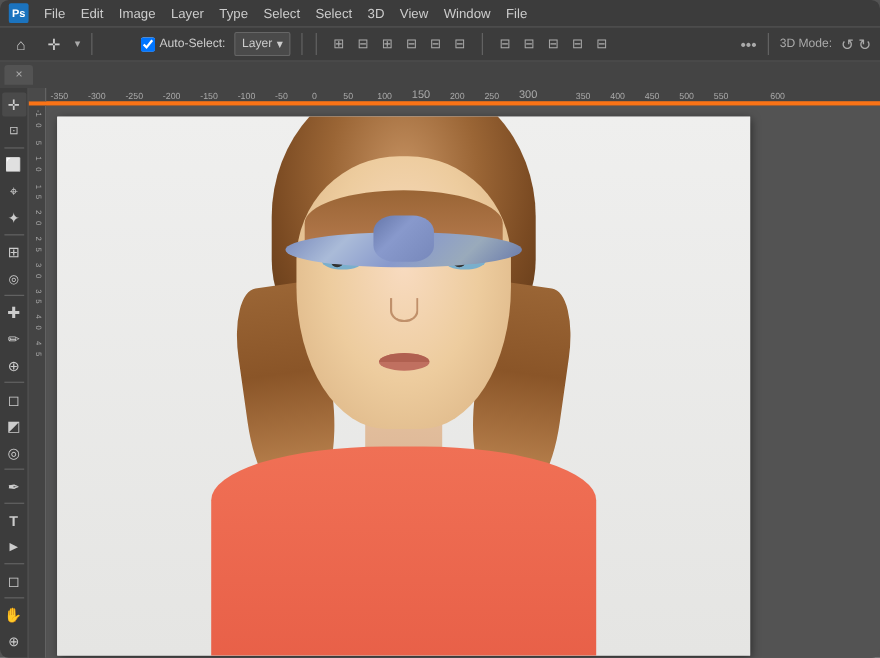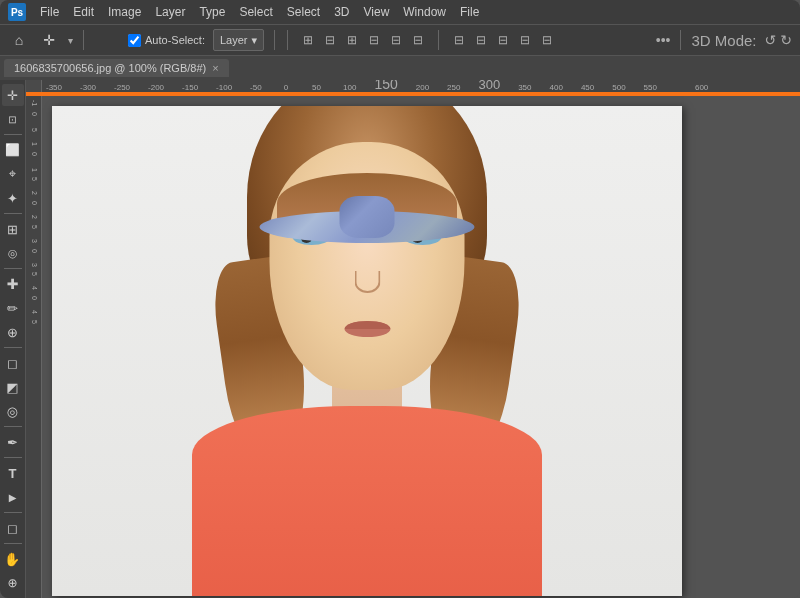--- a/index.html
+++ b/index.html
@@ -112,21 +112,21 @@
       color: #aaa;
       cursor: pointer;
     }
     .spacer { flex: 1; }
     .three-dots {
       font-size: 14px;
       color: #aaa;
       cursor: pointer;
     }
     .mode-3d {
-      font-size: 15px;
+      font-size: 11px;
       color: #aaa;
     }
     .rotate-icons {
       display: flex;
       gap: 4px;
       font-size: 14px;
       color: #aaa;
     }
 
     
@@ -330,21 +330,20 @@
   <div class="options-separator"></div>
   <span class="mode-3d">3D Mode:</span>
   <div class="rotate-icons">
     <span>↺</span>
     <span>↻</span>
   </div>
 </div>
 
 <div id="doc-tab-bar">
   <div class="doc-tab">
-    <span>1606835700656.jpg @ 100% (RGB/8#)</span>
     <span class="doc-tab-close">×</span>
   </div>
 </div>
 
 <div id="main">
 
   <div id="toolbar">
     <div class="tool-btn active">✛</div>
     <div class="tool-btn" style="font-size:10px;">⊡</div>
     <div class="tool-separator"></div>
@@ -382,24 +381,24 @@
         <span style="font-size:8px;color:#aaa;margin-right:18px;">-350</span>
         <span style="font-size:8px;color:#aaa;margin-right:18px;">-300</span>
         <span style="font-size:8px;color:#aaa;margin-right:18px;margin-top:19px;">-250</span>
         <span style="font-size:8px;color:#aaa;margin-right:18px;">-200</span>
         <span style="font-size:8px;color:#aaa;margin-right:18px;">-150</span>
         <span style="font-size:8px;color:#aaa;margin-right:18px;">-100</span>
         <span style="font-size:8px;color:#aaa;margin-right:22px;">-50</span>
         <span style="font-size:8px;color:#aaa;margin-right:24px;">0</span>
         <span style="font-size:8px;color:#aaa;margin-right:22px;">50</span>
         <span style="font-size:8px;color:#aaa;margin-right:18px;">100</span>
-        <span style="font-size:14px;color:#aaa;margin-right:18px;">150</span>
+        <span style="font-size:10px;color:#aaa;margin-right:18px;">150</span>
         <span style="font-size:8px;color:#aaa;margin-right:18px;">200</span>
         <span style="font-size:8px;color:#aaa;margin-right:18px;">250</span>
-        <span style="font-size:13px;color:#aaa;margin-right:18px;">300</span>
+        <span style="font-size:10px;color:#aaa;margin-right:35px;">300</span>
         <span style="font-size:8px;color:#aaa;margin-right:18px;">350</span>
         <span style="font-size:8px;color:#aaa;margin-right:18px;">400</span>
         <span style="font-size:8px;color:#aaa;margin-right:18px;">450</span>
         <span style="font-size:8px;color:#aaa;margin-right:18px;">500</span>
         <span style="font-size:8px;color:#aaa;margin-right:18px;">550</span>
         <span style="font-size:8px;color:#aaa;margin-left:20px;">600</span>
       </div>
     </div>
 
     <div id="content-with-ruler">

